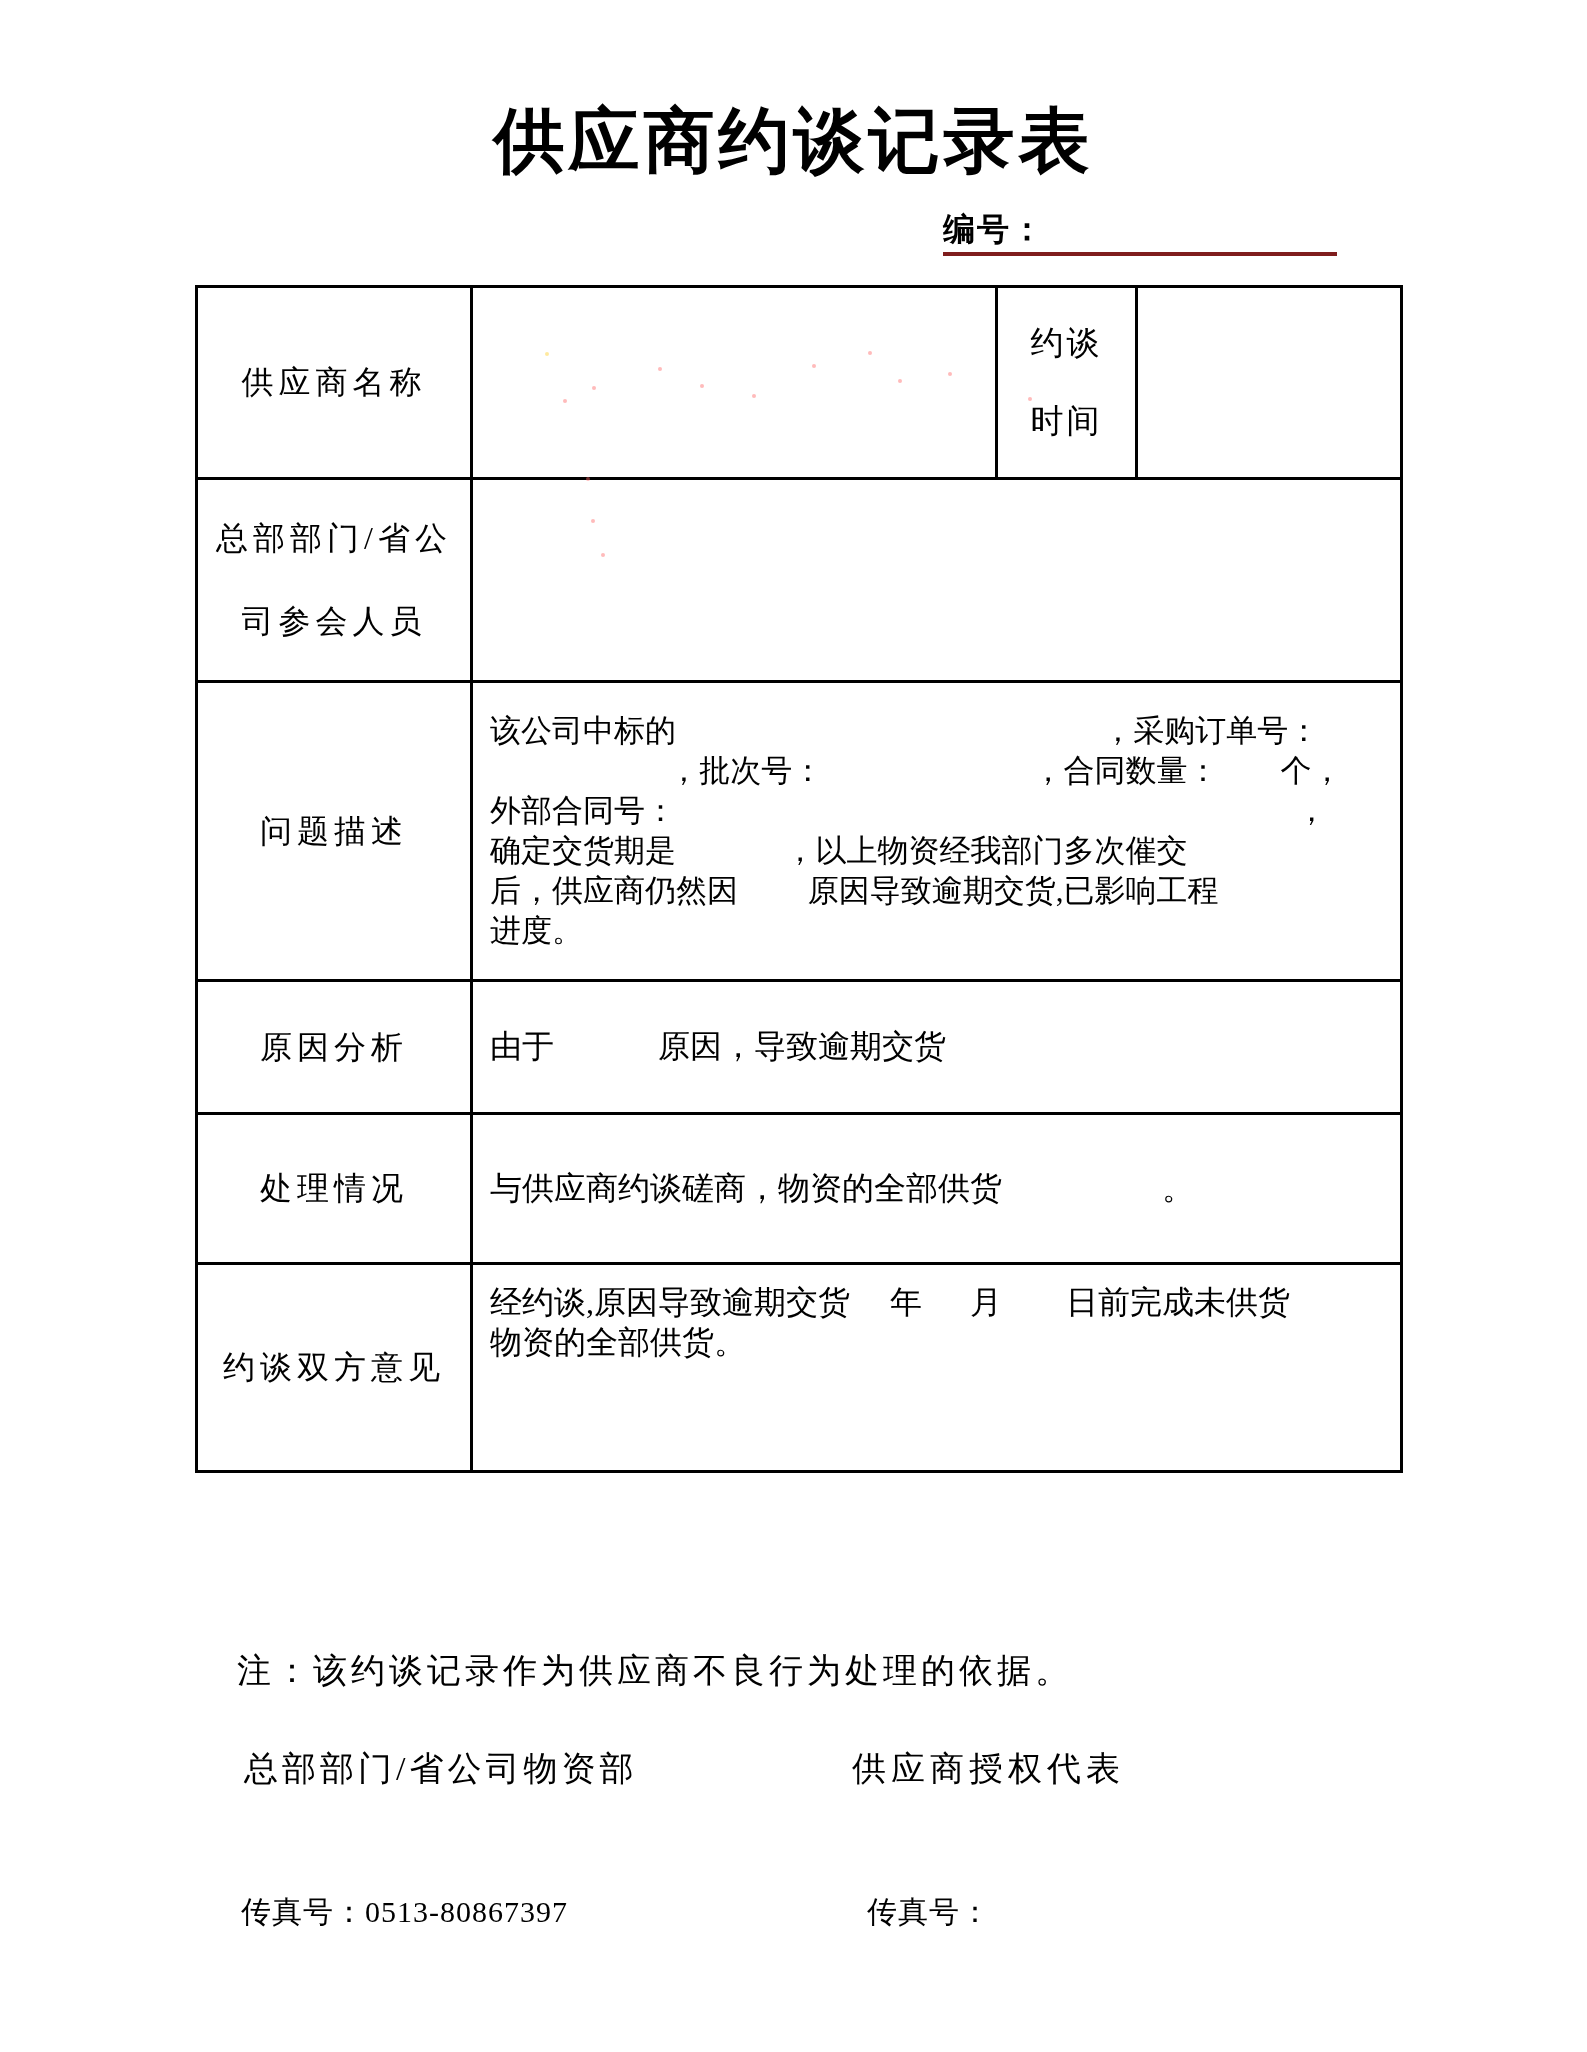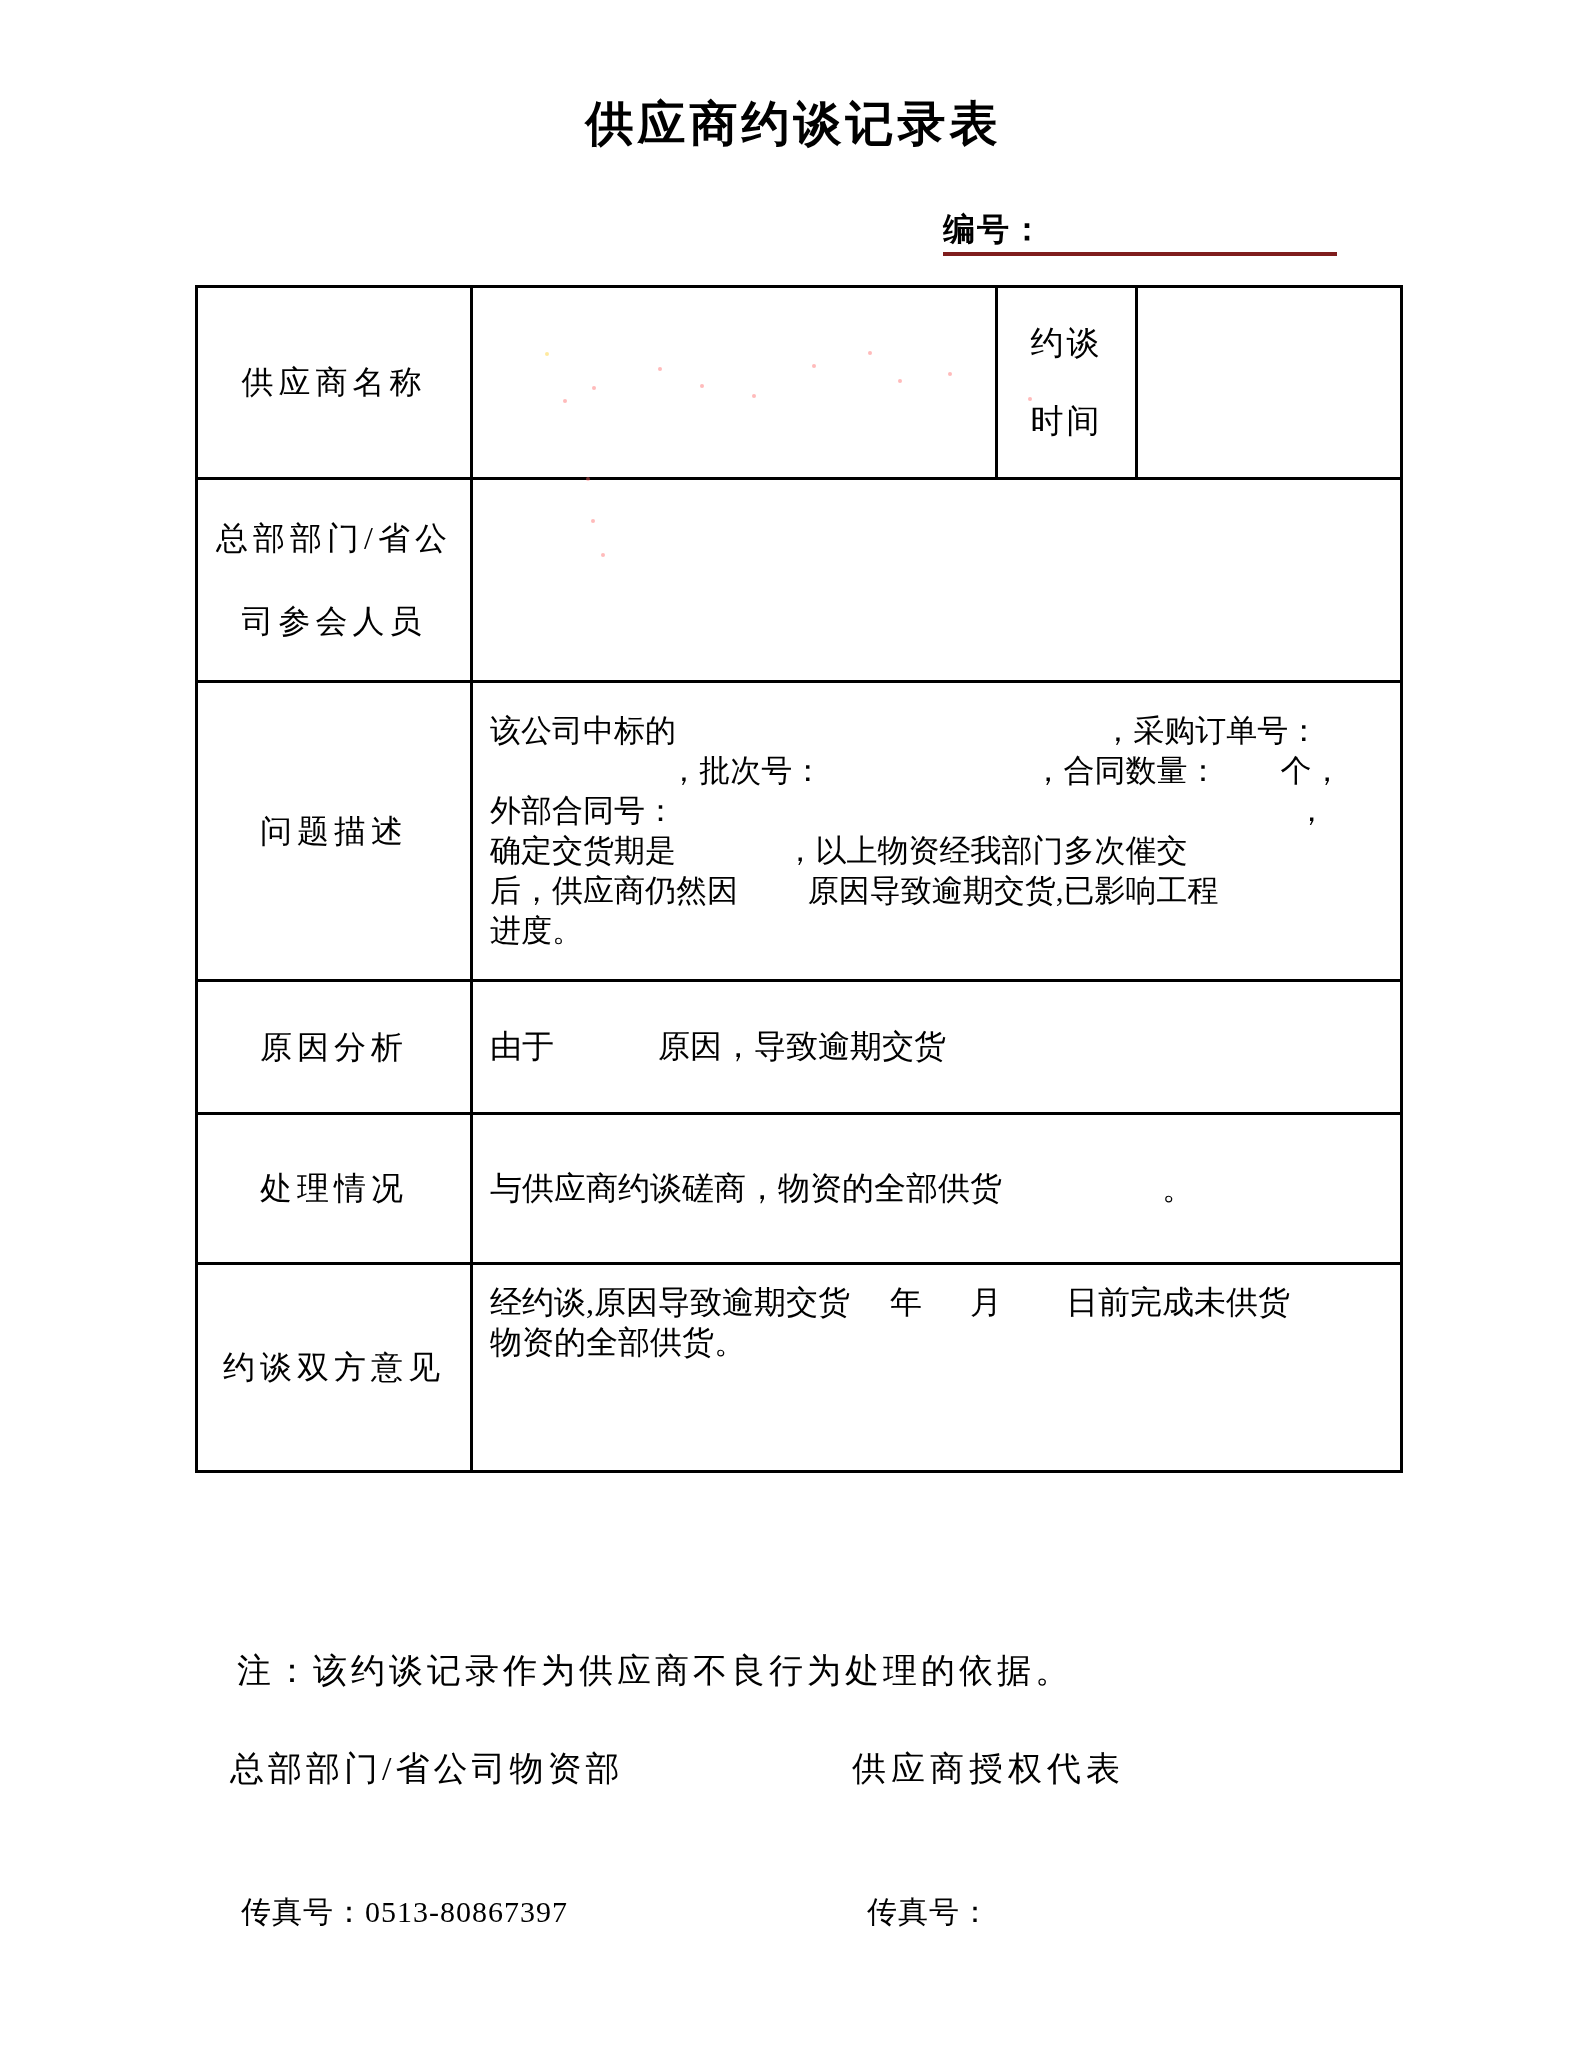--- a/index.html
+++ b/index.html
@@ -16,21 +16,21 @@
 
   
   .doc-title {
     position: absolute;
     top: 88px;
     left: 0;
     width: 100%;
     text-align: center;
     font-family: Liberation Sans, sans-serif;
     font-weight: bold;
-    font-size: 48px;
+    font-size: 71px;
     letter-spacing: 4px;
     line-height: 1.5;
   }
 
   
   .serial {
     position: absolute;
     top: 208px;
     left: 943px;
     width: 394px;
@@ -98,21 +98,21 @@
     position: absolute;
     top: 1648px;
     left: 237px;
     font-size: 34px;
     letter-spacing: 4px;
     white-space: pre;
   }
   .sig-left {
     position: absolute;
     top: 1746px;
-    left: 230px;
+    left: 244px;
     font-size: 34px;
     letter-spacing: 4px;
     white-space: pre;
   }
   .sig-right {
     position: absolute;
     top: 1746px;
     left: 852px;
     font-size: 34px;
     letter-spacing: 5px;

